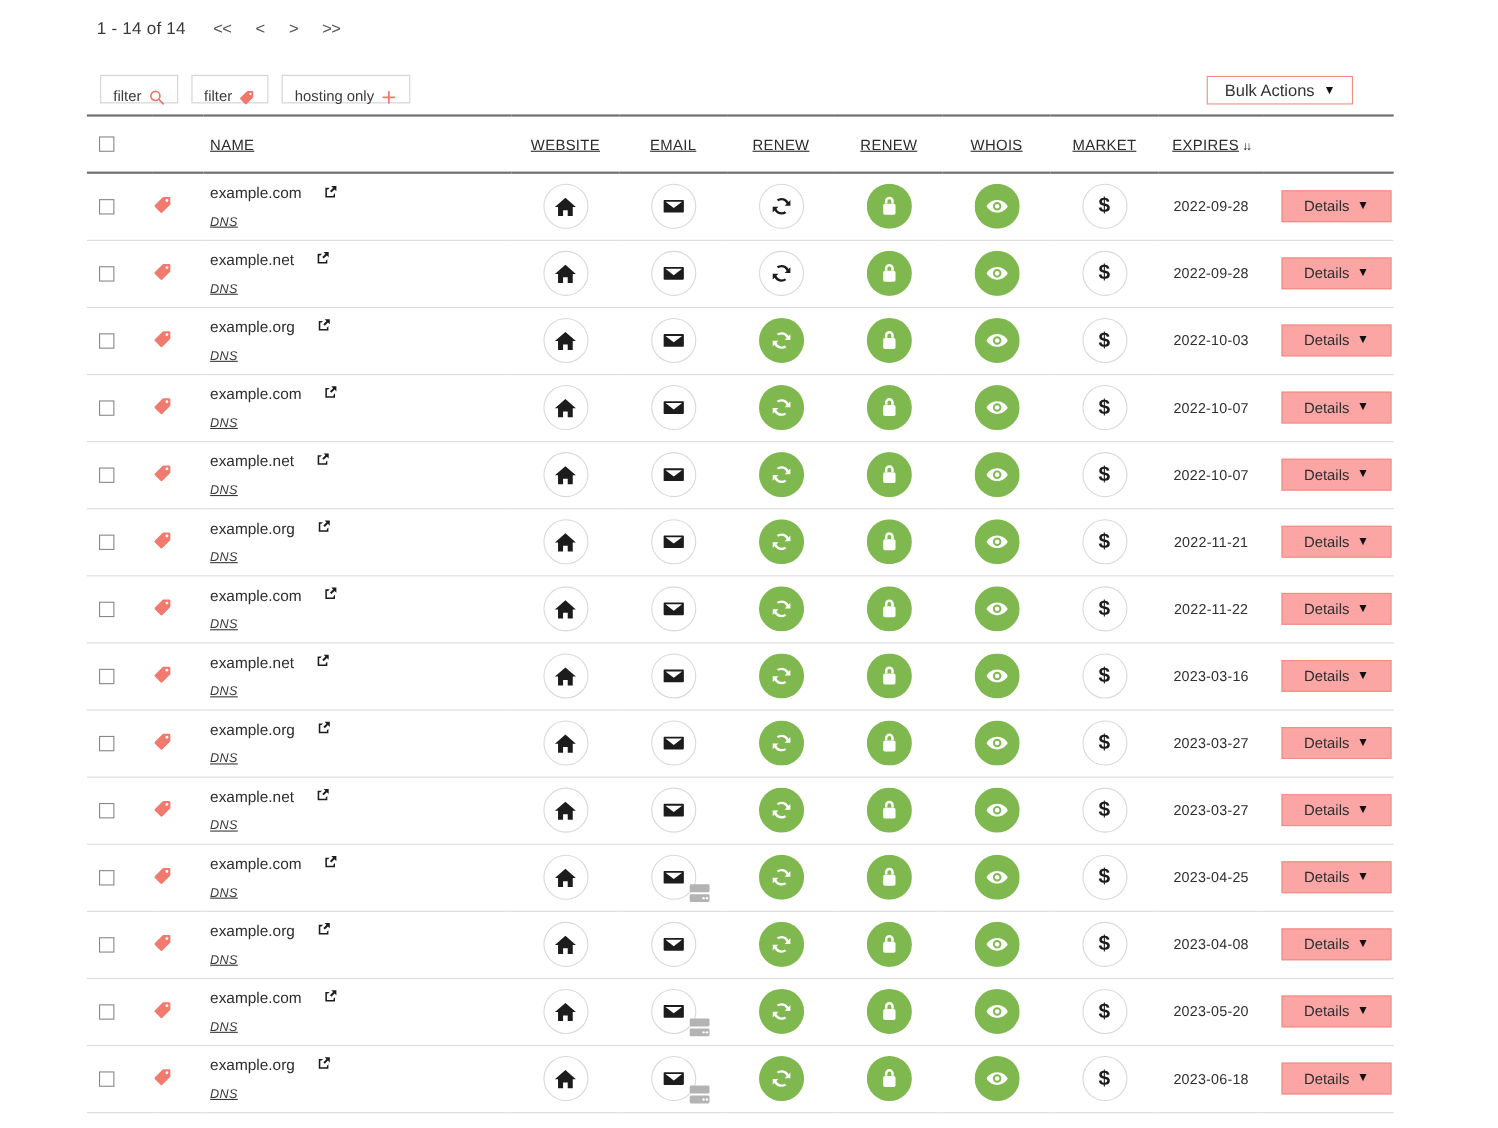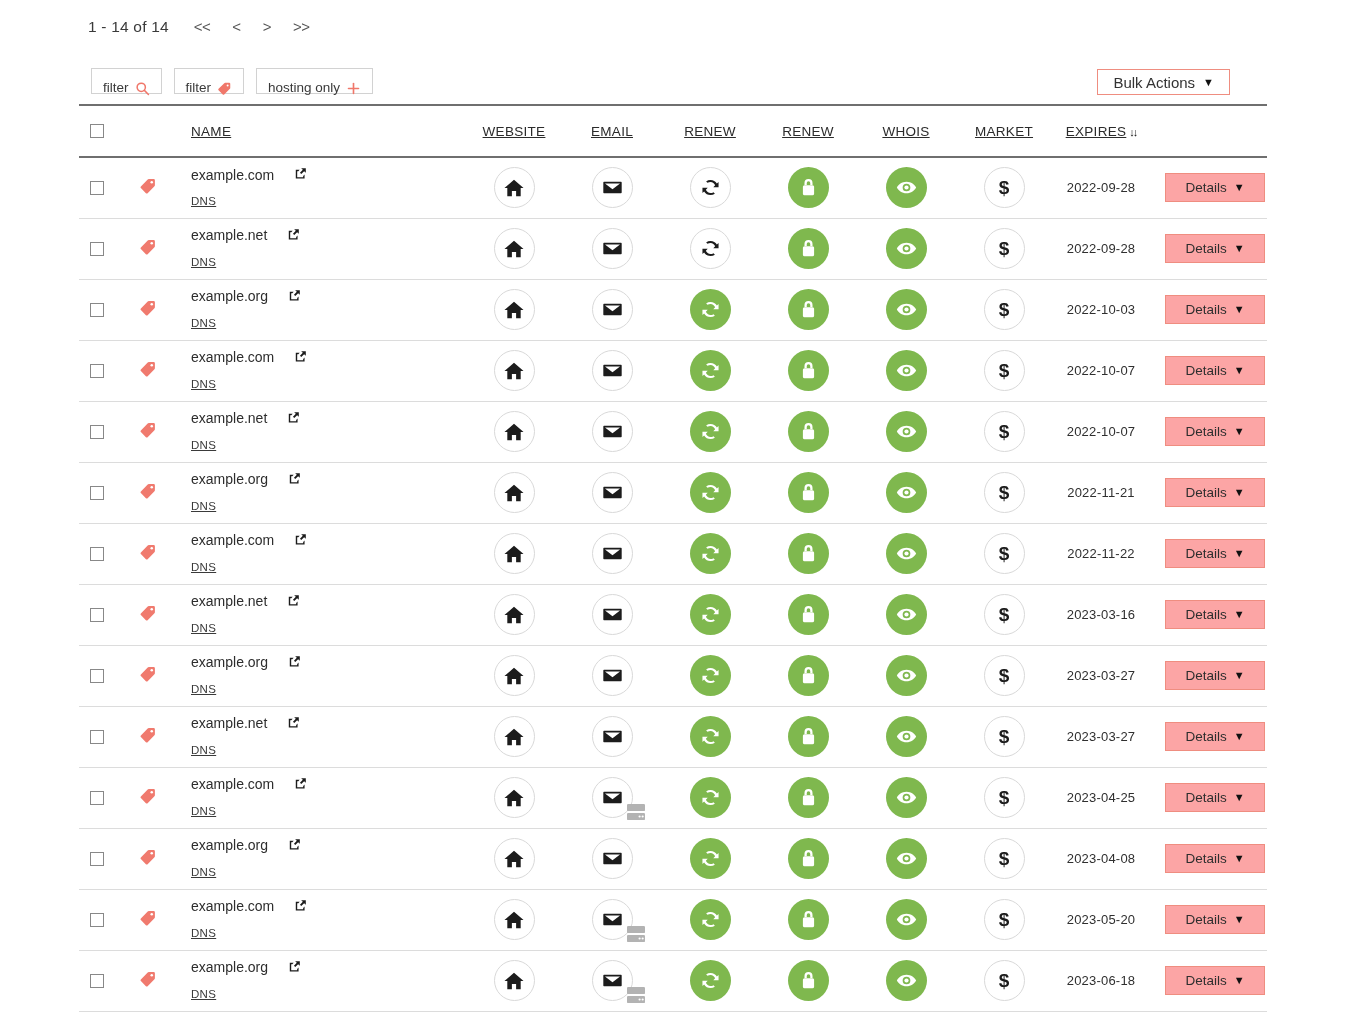--- a/index.html
+++ b/index.html
@@ -89,21 +89,21 @@
 
   .namecell { padding-left: 6px !important; }
   .dname {
     font-size: 14px; color: #2d2d2d; line-height: 1.1;
     display: inline-flex; align-items: center; gap: 20px;
     cursor: pointer;
   }
   .dns {
     display: inline-block; margin-top: 12px;
     font-size: 11.5px; color: #3a3a3a;
-    text-decoration: underline; cursor: pointer; letter-spacing: .3px;
+    text-decoration: underline; cursor: pointer; letter-spacing: .3px; font-style: italic;
   }
 
   .iconcell { text-align: center; }
   .cw { position: relative; display: inline-block; }
   .circ {
     width: 41px; height: 41px; border-radius: 50%;
     display: inline-flex; align-items: center; justify-content: center;
     cursor: pointer; vertical-align: middle;
   }
   .circ.plain { border: 1px solid #d9d9d9; background: #fff; }

